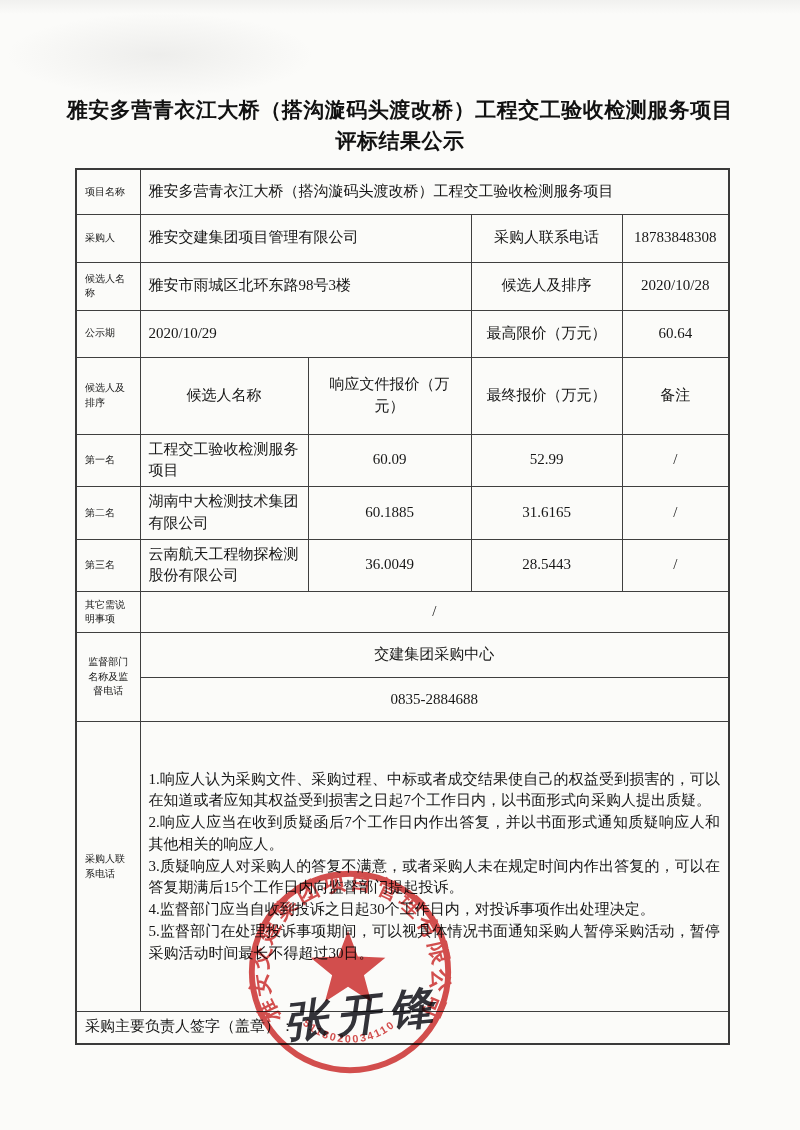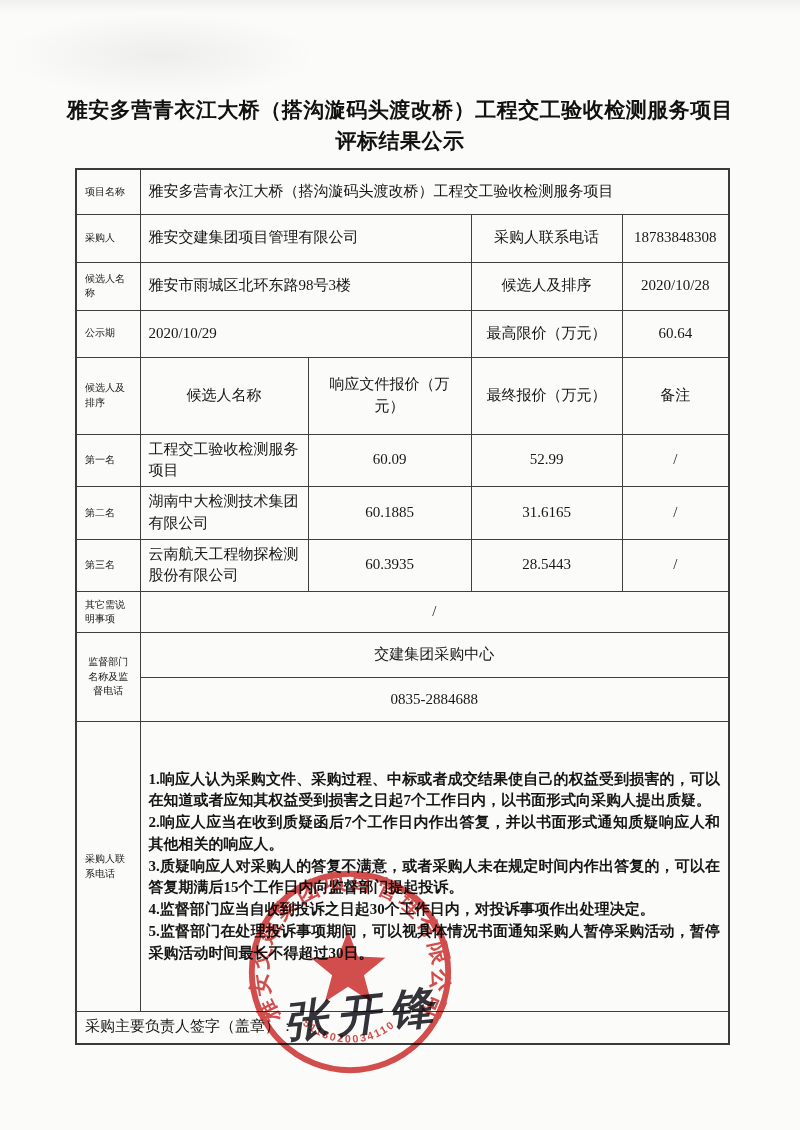--- a/index.html
+++ b/index.html
@@ -27,21 +27,21 @@
   }
   table.main td{
     border:1px solid #3f3f3f;
     padding:4px 8px;
     vertical-align:middle;
     overflow:hidden;
   }
   table.main{border:2px solid #3a3a3a;}
   td.lbl{padding:4px 2px 4px 4px;font-size:10px;}
   td.ctr{text-align:center;margin-top:28px;}
-  td.notice-cell{padding:10px 12px;text-align:justify;font-weight:bold;}
+  td.notice-cell{padding:10px 12px;text-align:justify;}
   .notice-item{margin:0;}
   td.sig-cell{padding:4px 6px;}
   
   .stamp{
     position:absolute;left:242px;top:864px;width:216px;height:216px;
     mix-blend-mode:multiply;opacity:.9;pointer-events:none;
   }
   .signature{
     position:absolute;left:283px;top:982px;width:220px;
     font-family:"DejaVu Serif", serif;font-style:italic;font-weight:700;
@@ -115,21 +115,21 @@
     <td class="lbl">第二名</td>
     <td>湖南中大检测技术集团有限公司</td>
     <td class="ctr">60.1885</td>
     <td class="ctr">31.6165</td>
     <td class="ctr">/</td>
   </tr>
 
   <tr style="height:40px">
     <td class="lbl">第三名</td>
     <td>云南航天工程物探检测股份有限公司</td>
-    <td class="ctr">60.3935</td>
+    <td class="ctr">36.0049</td>
     <td class="ctr">28.5443</td>
     <td class="ctr">/</td>
   </tr>
 
   <tr style="height:41px">
     <td class="lbl">其它需说明事项</td>
     <td colspan="4" class="ctr">/</td>
   </tr>
 
   <tr style="height:45px">

